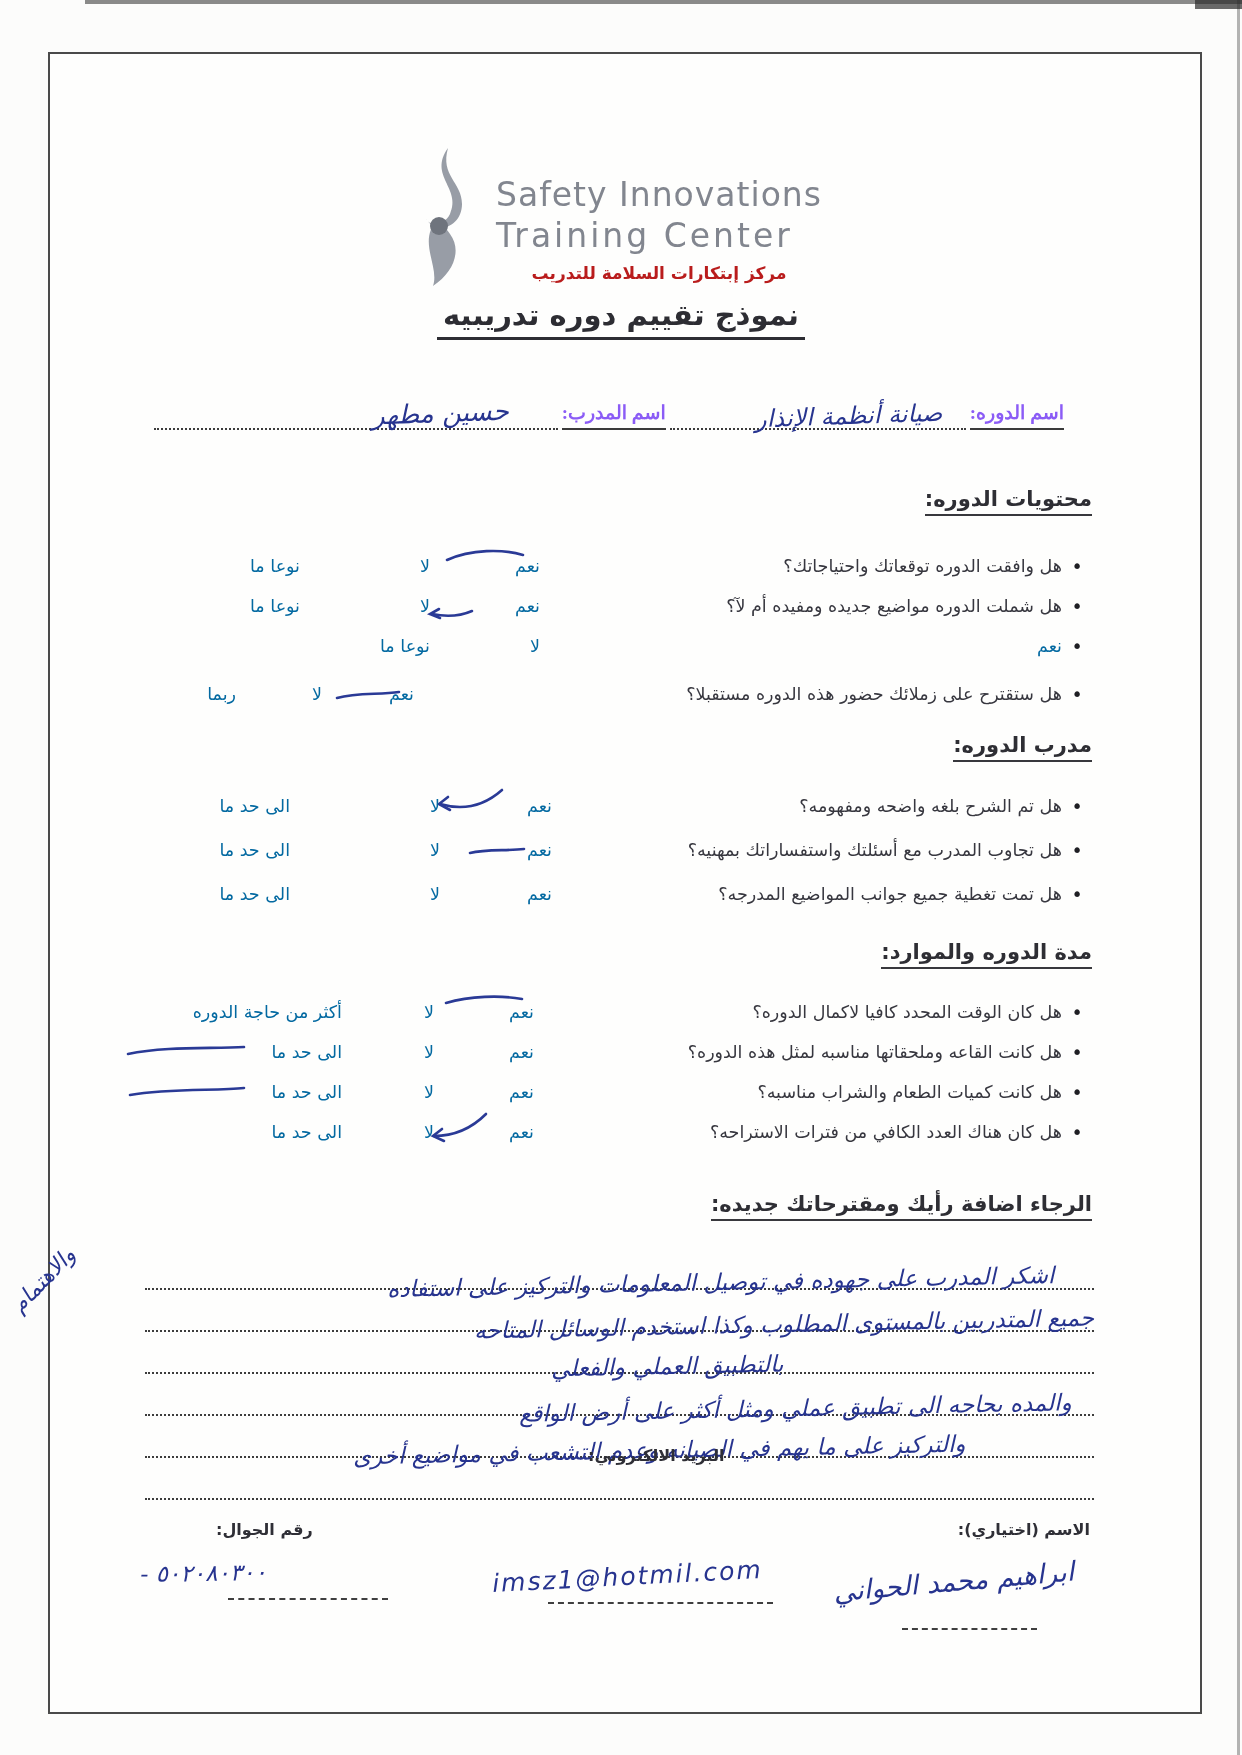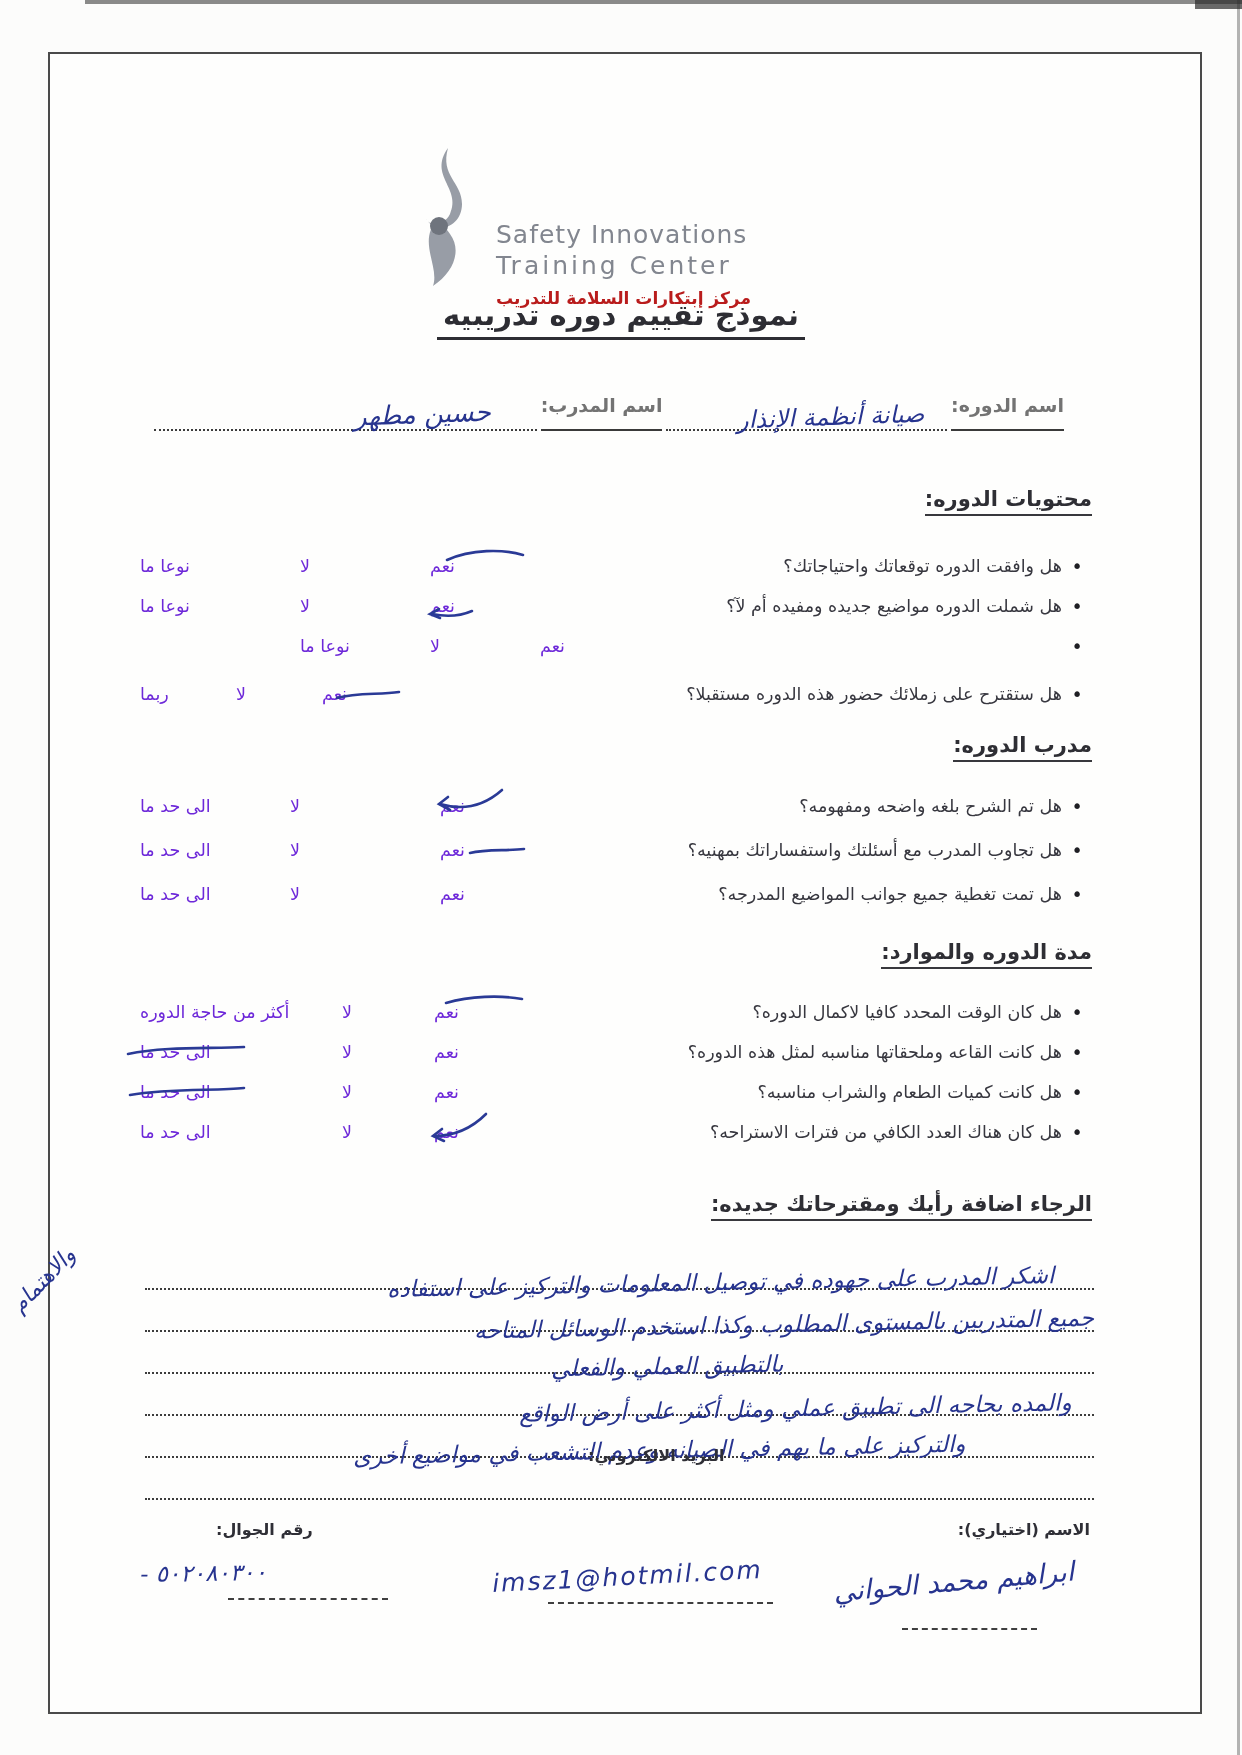--- a/index.html
+++ b/index.html
@@ -8,51 +8,51 @@
     background:#fcfcfb;font-family:"DejaVu Sans",sans-serif;color:#3b3b42;
   }
   .artifact{position:absolute;background:#2b2b2b;}
   .page-frame{
     position:absolute;left:48px;top:52px;width:1150px;height:1658px;
     border:2px solid #4a4a4a;background:#fefefd;
   }
   
   .logo{position:absolute;top:146px;left:408px;display:flex;align-items:flex-start;gap:14px;}
   .logo-text{padding-top:28px;}
-  .logo-en{color:#82868f;font-size:25px;line-height:1.25;letter-spacing:1px;margin-top:45px;}
+  .logo-en{color:#82868f;font-size:33px;line-height:1.25;letter-spacing:1px;}
   .logo-en .l2{letter-spacing:3px;}
   .logo-ar{color:#b91c1c;font-size:17px;font-weight:bold;margin-top:6px;text-align:center;direction:rtl;}
   
   .title-wrap{position:absolute;top:298px;left:0;width:100%;text-align:center;direction:rtl;}
   .title{display:inline-block;font-size:29px;font-weight:bold;color:#2d2d33;
          border-bottom:3.5px solid #2d2d33;padding:0 6px 5px;}
   
   .hdr-row{position:absolute;top:394px;right:178px;left:150px;direction:rtl;
            display:flex;align-items:flex-end;font-size:19px;}
-  .hdr-label{font-weight:bold;color:#737373;border-bottom:2.5px solid #3a3a3a;
-             padding-bottom:13px;white-space:nowrap;}
+  .hdr-label{font-weight:bold;color:#8b5cf6;border-bottom:2.5px solid #3a3a3a;
+             padding-bottom:4px;white-space:nowrap;font-family:Liberation Serif, serif;}
   .dotfill{flex:1;border-bottom:2.5px dotted #3c3c3c;height:34px;position:relative;margin:0 4px;}
   .dotfill.short{flex:1.1;} .dotfill.long{flex:1.5;}
   .hw{color:#27348f;font-style:italic;white-space:nowrap;}
   .hw-course{position:absolute;bottom:-2px;right:8%;font-size:24px;transform:rotate(-2deg);}
   .hw-instr{position:absolute;bottom:0;right:12%;font-size:26px;transform:rotate(-2deg);}
   
   .sec-head{position:absolute;right:150px;direction:rtl;}
   .sec-head span{display:inline-block;font-size:21px;font-weight:bold;color:#2e2e34;
                  border-bottom:2.5px solid #38383d;padding-bottom:3px;}
   .qblock{position:absolute;right:150px;left:140px;direction:rtl;}
   .qrow{display:grid;align-items:center;height:40px;font-size:17.5px;}
   .qrow.h44{height:44px;}
   .g-s1{grid-template-columns:30px 1fr 110px 130px 160px;}
   .g-s1b{grid-template-columns:30px 1fr 92px 86px 96px;}
   .g-s2{grid-template-columns:30px 1fr 112px 150px 150px;}
   .g-s3{grid-template-columns:30px 1fr 100px 92px 202px;}
   .bullet{font-size:19px;color:#1f1f24;text-align:center;}
   .qtext{color:#37373f;}
-  .opt{text-align:left;position:relative;color:#6d28d9;}
+  .opt{text-align:right;position:relative;color:#0369a1;}
   
   .mark{position:absolute;pointer-events:none;}
   .mark path{stroke:#2a3a96;stroke-width:2.6;fill:none;stroke-linecap:round;}
   .m-overline{top:-11px;left:50%;transform:translateX(-50%);}
   .m-arrow{top:9px;left:-4px;}
   .m-strike{top:2px;left:50%;transform:translateX(-50%);}
   .m-check{top:-12px;left:-8px;}
   .m-strike-long{top:0px;left:-14px;}
   
   .comments{position:absolute;top:1248px;right:148px;left:145px;direction:rtl;}

